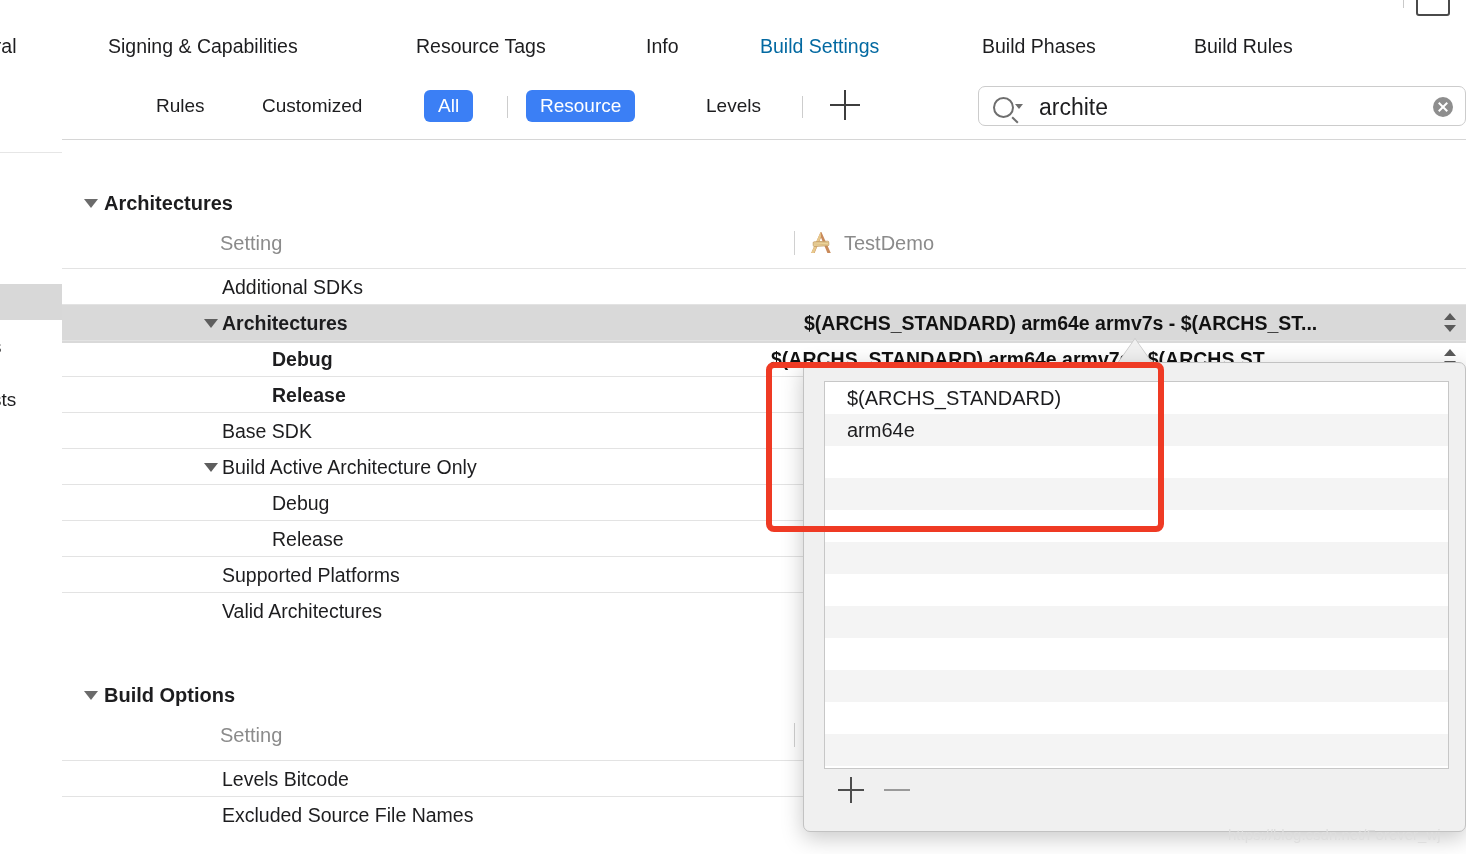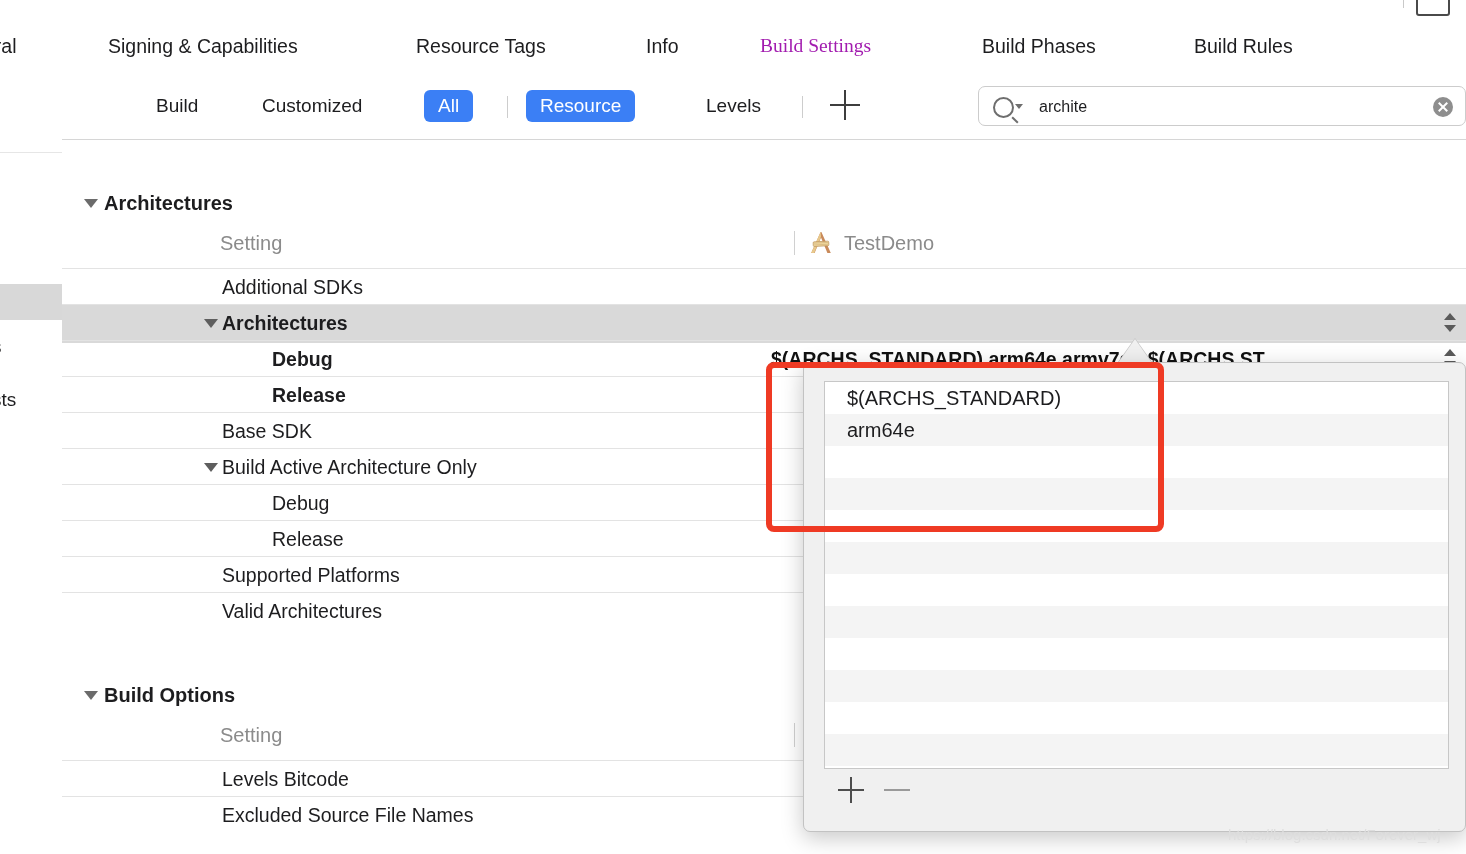--- a/index.html
+++ b/index.html
@@ -30,21 +30,21 @@
   .tabbar {
     position:absolute; left:0; top:18px; width:1466px; height:56px;
     background:#ffffff;
     border-bottom:1px solid #d2d2d2;
   }
   .tab {
     position:absolute; top:0; height:56px; line-height:56px;
     font-size:19.5px; color:#1d1d1f; white-space:nowrap;
     cursor:default;
   }
-  .tab.active { color:#a21caf;font-family:Liberation Serif, serif; }
+  .tab.active { color:#0369a1; }
 
   
   .sidebar {
     position:absolute; left:0; top:74px; width:62px; height:780px;
     background:#ffffff; border-right:1px solid #d2d2d2;
     overflow:hidden;
   }
   .sb-sep { position:absolute; left:0; width:62px; height:1px; background:#e6e6e6; }
   .sb-row {
     position:absolute; left:0; width:62px; height:36px;
@@ -88,21 +88,21 @@
     content:""; position:absolute; right:-7px; bottom:-5px;
     width:8px; height:2px; background:#6e6e6e; transform:rotate(45deg);
   }
   .search-caret{
     position:absolute; left:36px; top:17px; width:0; height:0;
     border-left:4px solid transparent; border-right:4px solid transparent;
     border-top:5px solid #6e6e6e;
   }
   .search-text {
     position:absolute; left:60px; top:0; height:40px; line-height:40px;
-    font-size:16px; color:#1d1d1f;
+    font-size:23px; color:#1d1d1f;
   }
   .search-clear {
     position:absolute; right:12px; top:10px; width:20px; height:20px;
     background:#8e8e8e; border-radius:50%; cursor:default;
   }
   .search-clear::before, .search-clear::after{
     content:""; position:absolute; left:4px; top:9px;
     width:12px; height:2px; background:#fff;
   }
   .search-clear::before{ transform:rotate(45deg); }
@@ -239,21 +239,21 @@
   <div class="sb-row" style="top: 148px;"></div>
       <div class="sb-row selected" style="top: 210px;"></div>
       <div class="sb-row" style="top: 255px;">s</div>
       <div class="sb-row" style="top: 308px;">sts</div>
     </div>
 
   <div class="filterbar" id="filterbar">
     <div class="segdiv" style="left:445px;"></div>
     <div class="segdiv" style="left:740px;"></div>
     <div class="plusbtn" style="left:766px;"></div>
-  <div class="seg" style="left: 80px;">Build</div>
+  <div class="seg" style="left: 80px;">Rules</div>
       <div class="seg" style="left: 186px;">Customized</div>
       <div class="seg on" style="left: 362px;">All</div>
       <div class="seg on" style="left: 464px;">Resource</div>
       <div class="seg" style="left: 630px;">Levels</div>
     </div>
 
   <div class="searchfield">
     <div class="search-glass"></div>
     <div class="search-caret"></div>
     <div class="search-text">archite</div>
@@ -271,20 +271,21 @@
         <rect x="5.2" y="10.5" width="15.6" height="4.6" rx="1" fill="#f0d9a0" stroke="#b98f55" stroke-width=".7" transform="rotate(-3 13 12.8)"></rect>
         <path d="M6 11.8 h14 M6 13.6 h14" stroke="#c9a36a" stroke-width=".5" transform="rotate(-3 13 12.8)"></path>
       </svg>
       <div class="colhead" style="left: 782px; top: 88px;">TestDemo</div>
       <div class="row" style="top: 128px;">
         <div class="row-label" style="left: 160px;">Additional SDKs</div>
       </div>
       <div class="row selected" style="top: 164px;">
         <div class="row-arrow" style="left: 142px;"></div>
         <div class="row-label bold" style="left: 160px;">Architectures</div>
+        <div class="row-value" style="left: 742px; width: 640px;">$(ARCHS_STANDARD) arm64e armv7s  -  $(ARCHS_ST...</div>
         <div class="stepper"></div>
       </div>
       <div class="row" style="top: 200px;">
         <div class="row-label bold" style="left: 210px;">Debug</div>
         <div class="row-value" style="left: 709px; width: 640px;">$(ARCHS_STANDARD) arm64e armv7s  -  $(ARCHS ST...</div>
         <div class="stepper"></div>
       </div>
       <div class="row" style="top: 236px;">
         <div class="row-label bold" style="left: 210px;">Release</div>
       </div>

